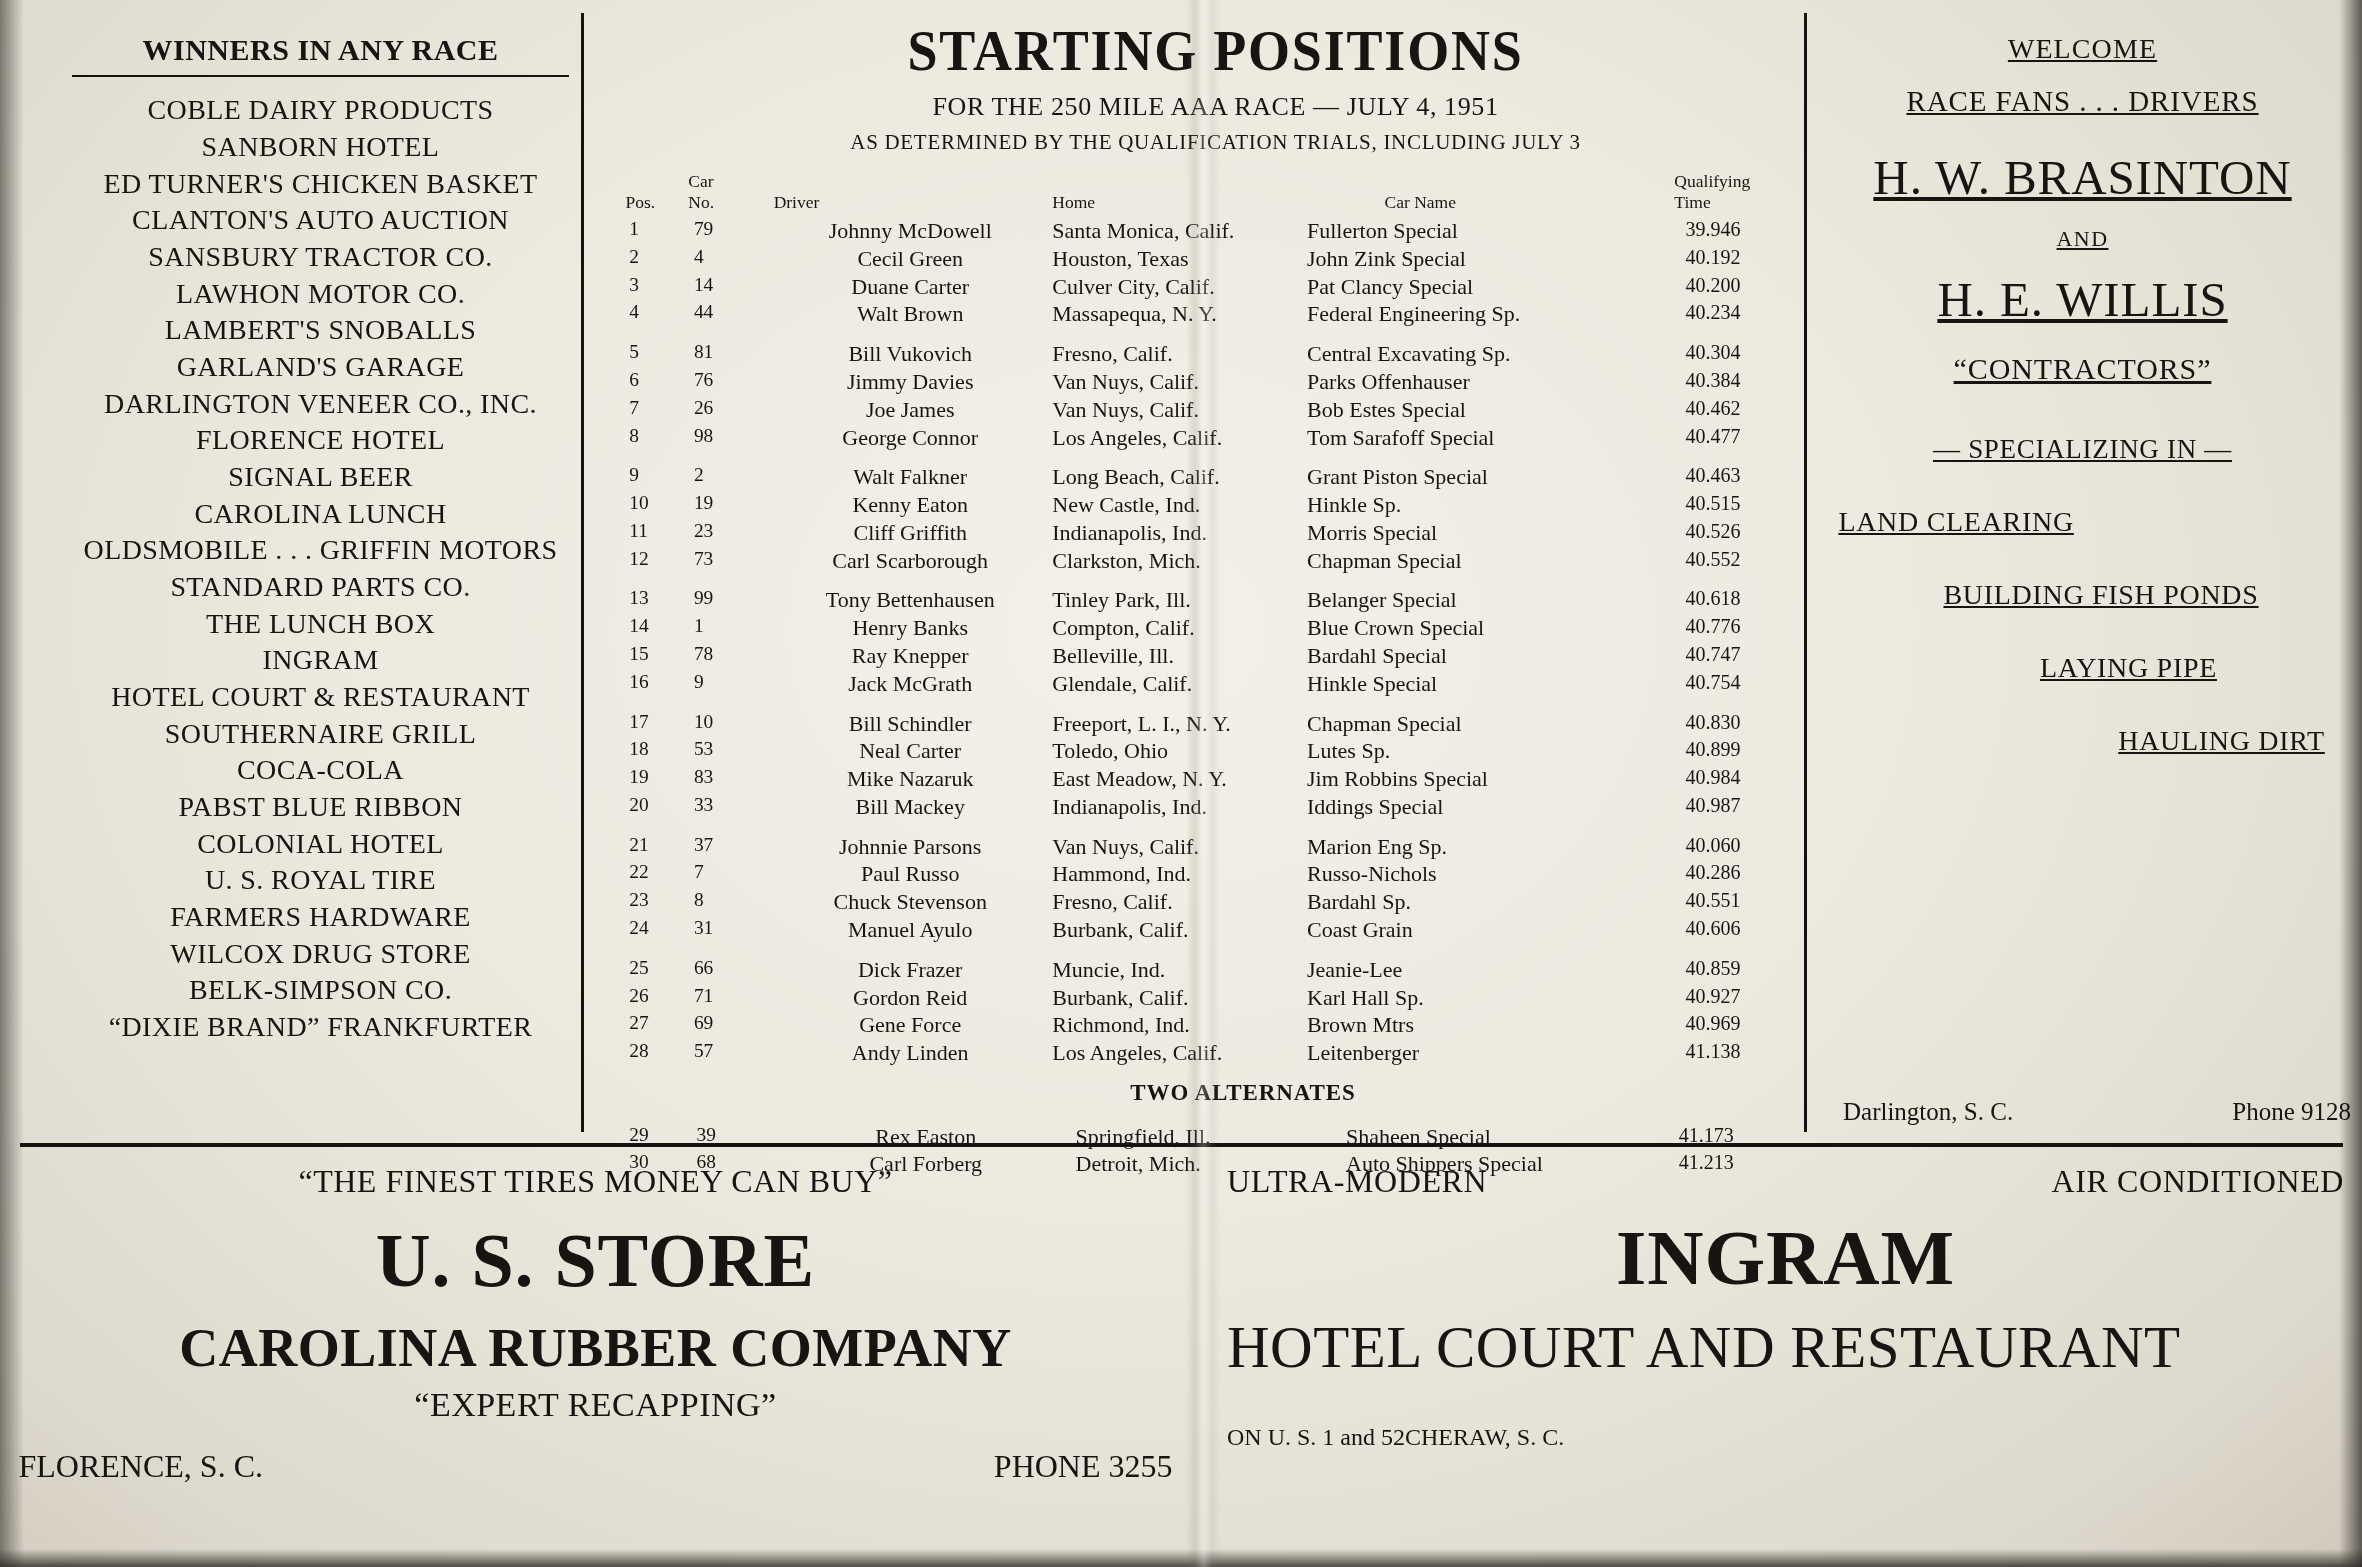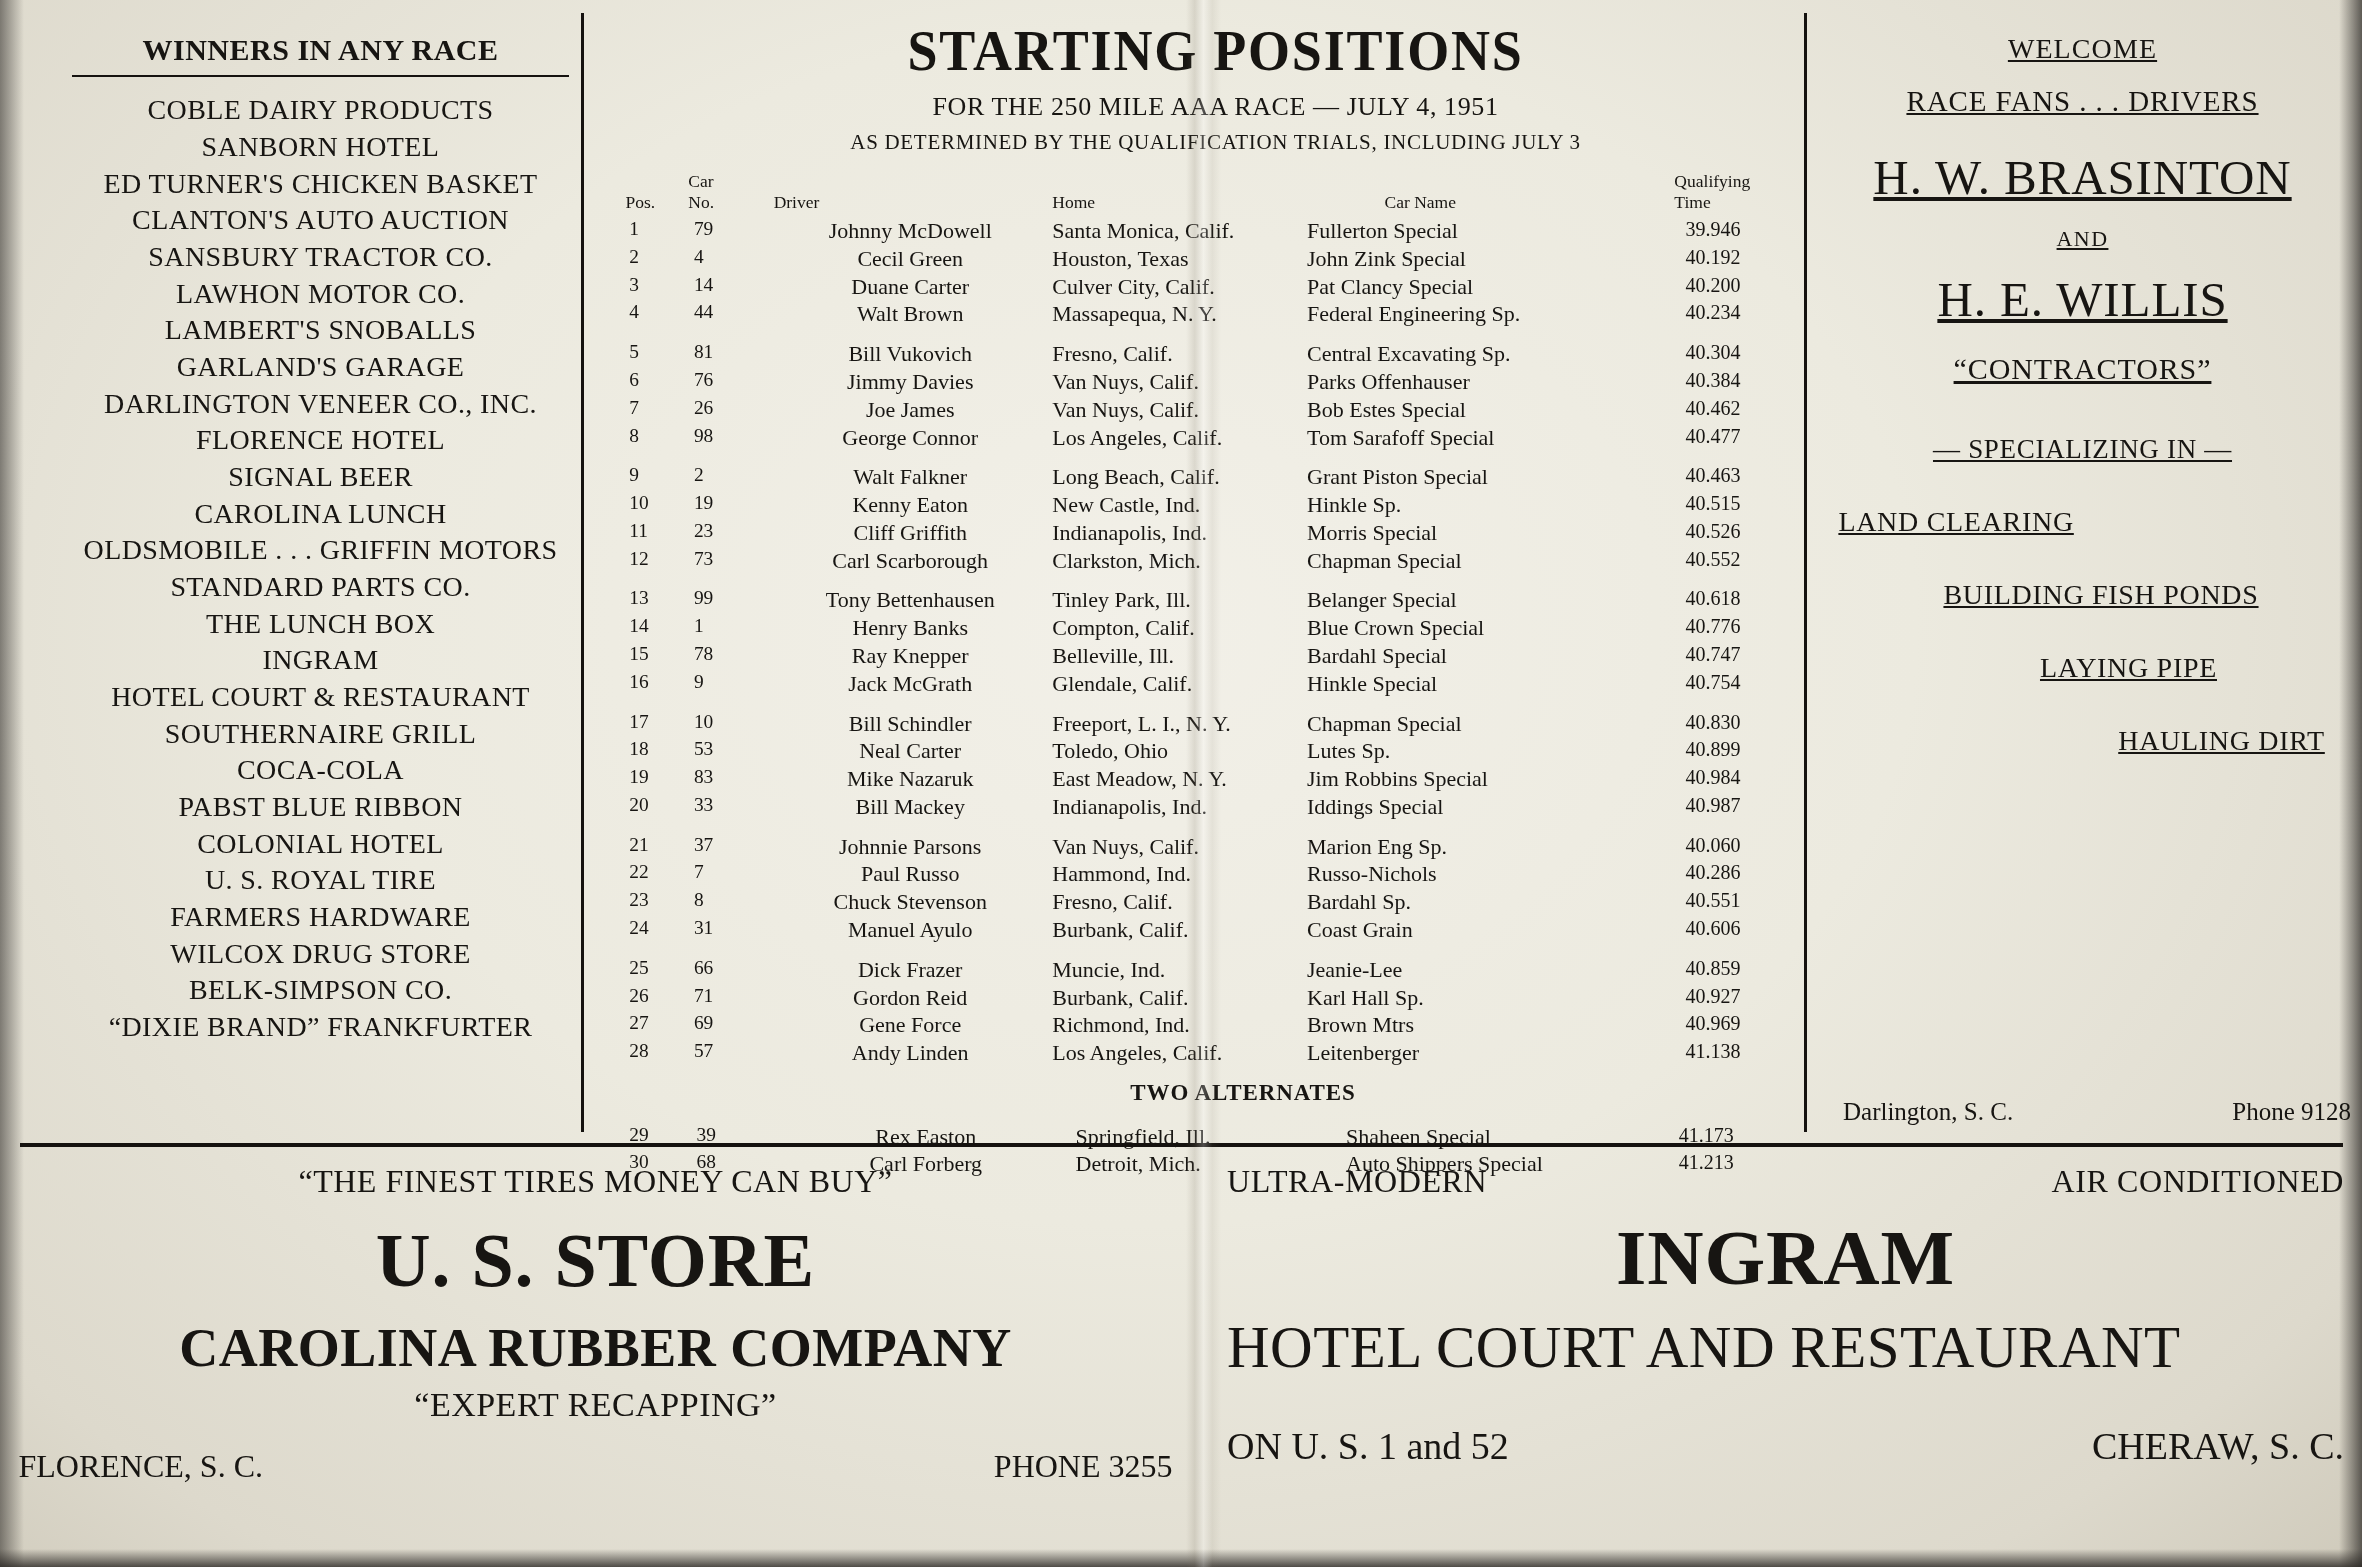--- a/index.html
+++ b/index.html
@@ -122,21 +122,21 @@
 
   .ad-tag{text-align:center;font-size:32px;letter-spacing:0.5px;}
   .ad-big{text-align:center;font-size:76px;font-weight:700;letter-spacing:0.9px;margin-top:16.6px;}
   .ad-mid{text-align:center;font-size:54px;font-weight:700;letter-spacing:0.5px;margin-top:13px;}
   .ad-small{text-align:center;font-size:34px;letter-spacing:0.5px;margin-top:7.4px;}
   .ad-foot{display:flex;justify-content:space-between;align-items:baseline;font-size:32px;margin-top:24px;}
 
   .r-top{display:flex;justify-content:space-between;align-items:baseline;font-size:32px;letter-spacing:0.6px;}
   .r-big{text-align:center;font-size:78px;font-weight:700;letter-spacing:0.9px;margin-top:13px;}
   .r-mid{font-size:59px;font-weight:400;letter-spacing:0.5px;margin-top:9.2px;}
-  .r-foot{display:flex;justify-content:space-between;align-items:baseline;font-size:38px;margin-top:42px;}
+  .r-foot{display:flex;align-items:baseline;font-size:24px;margin-top:42px;}
 </style>
 </head>
 <body>
 
 <div class="page">
 
   <div class="edge-dark"></div>
   <div class="edge-dark right"></div>
   <div class="edge-dark bottom"></div>
 

